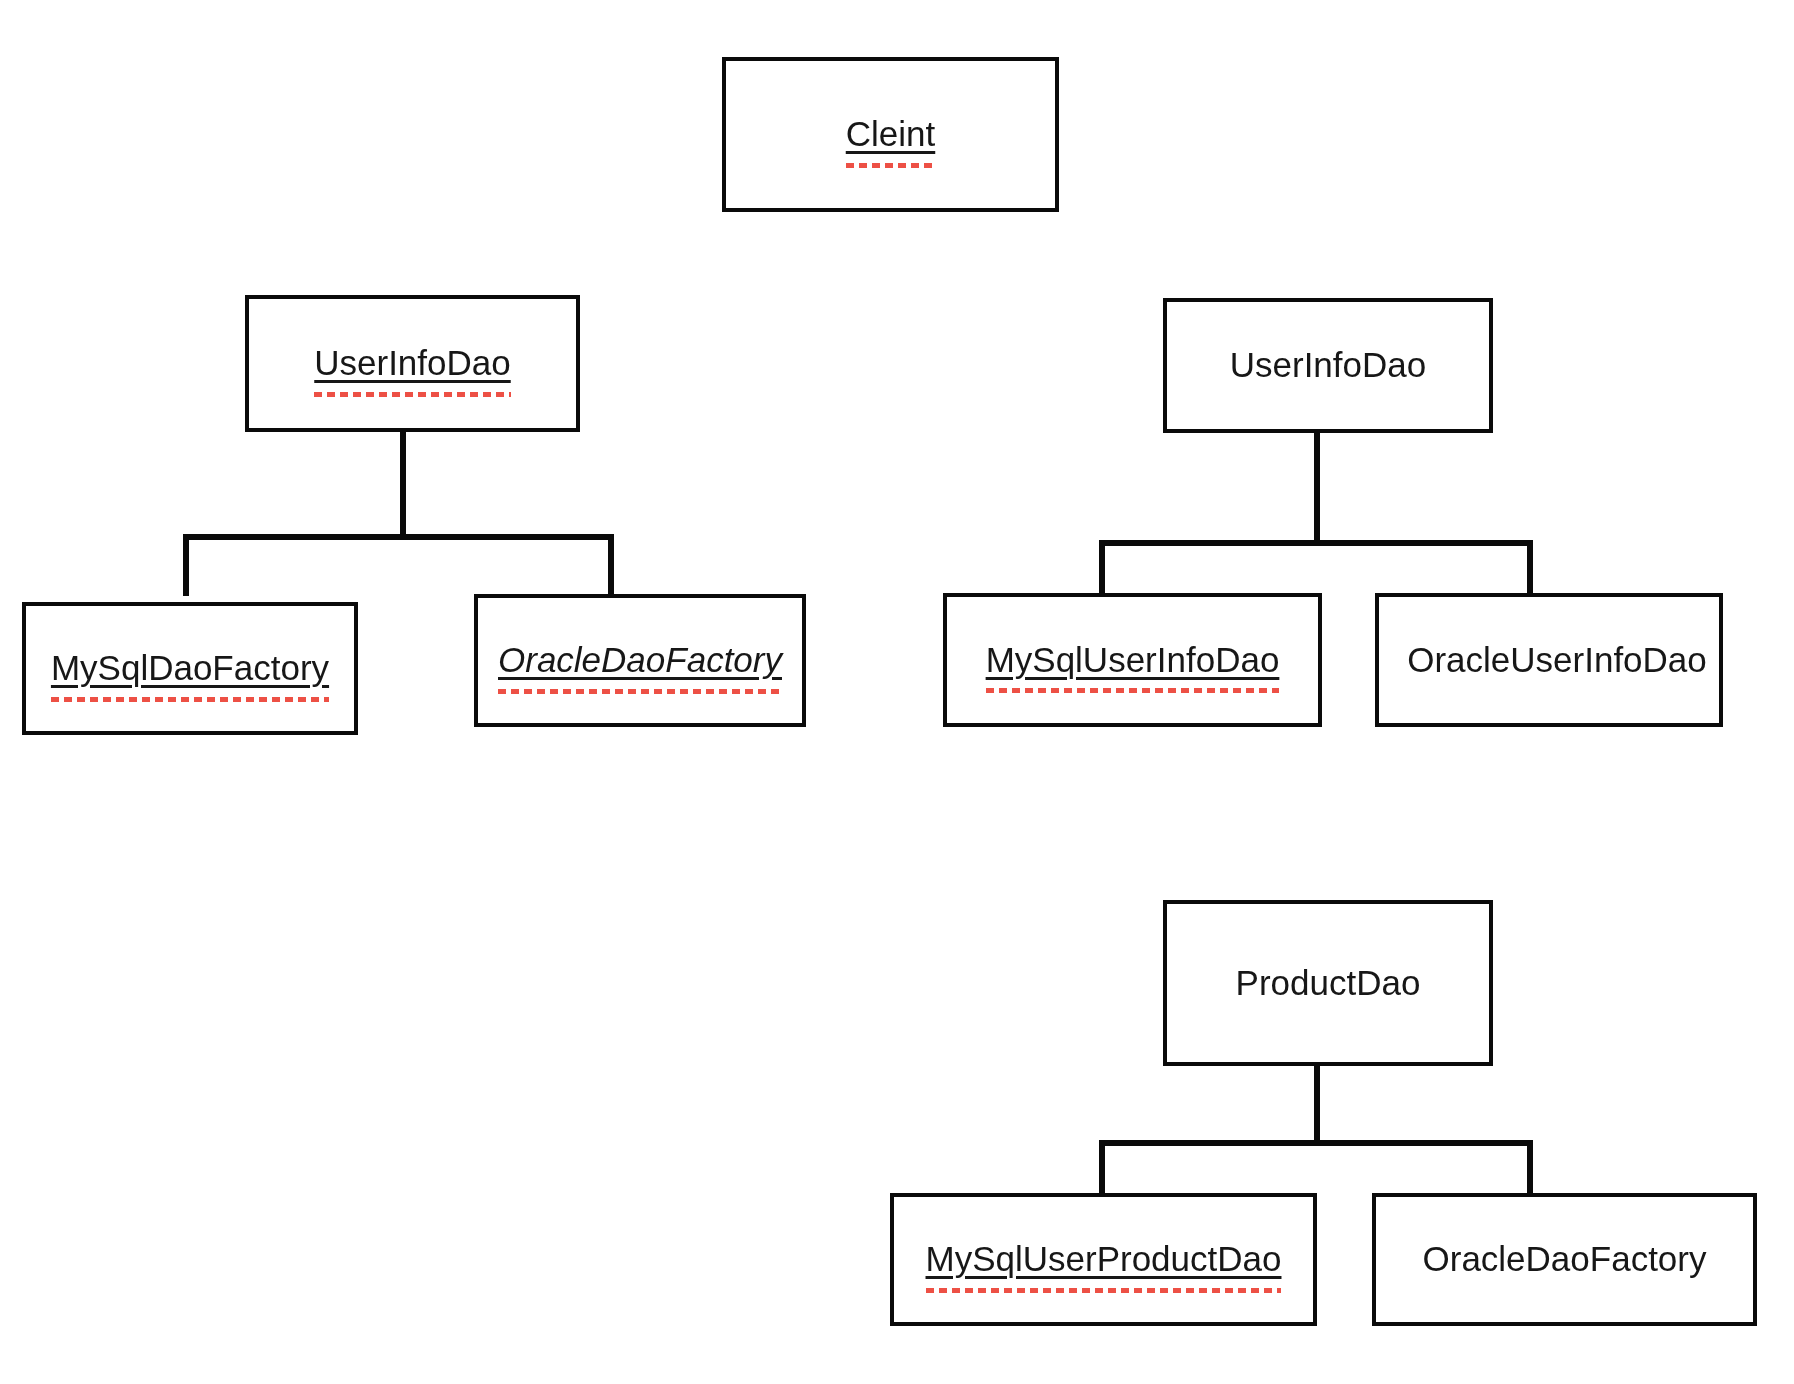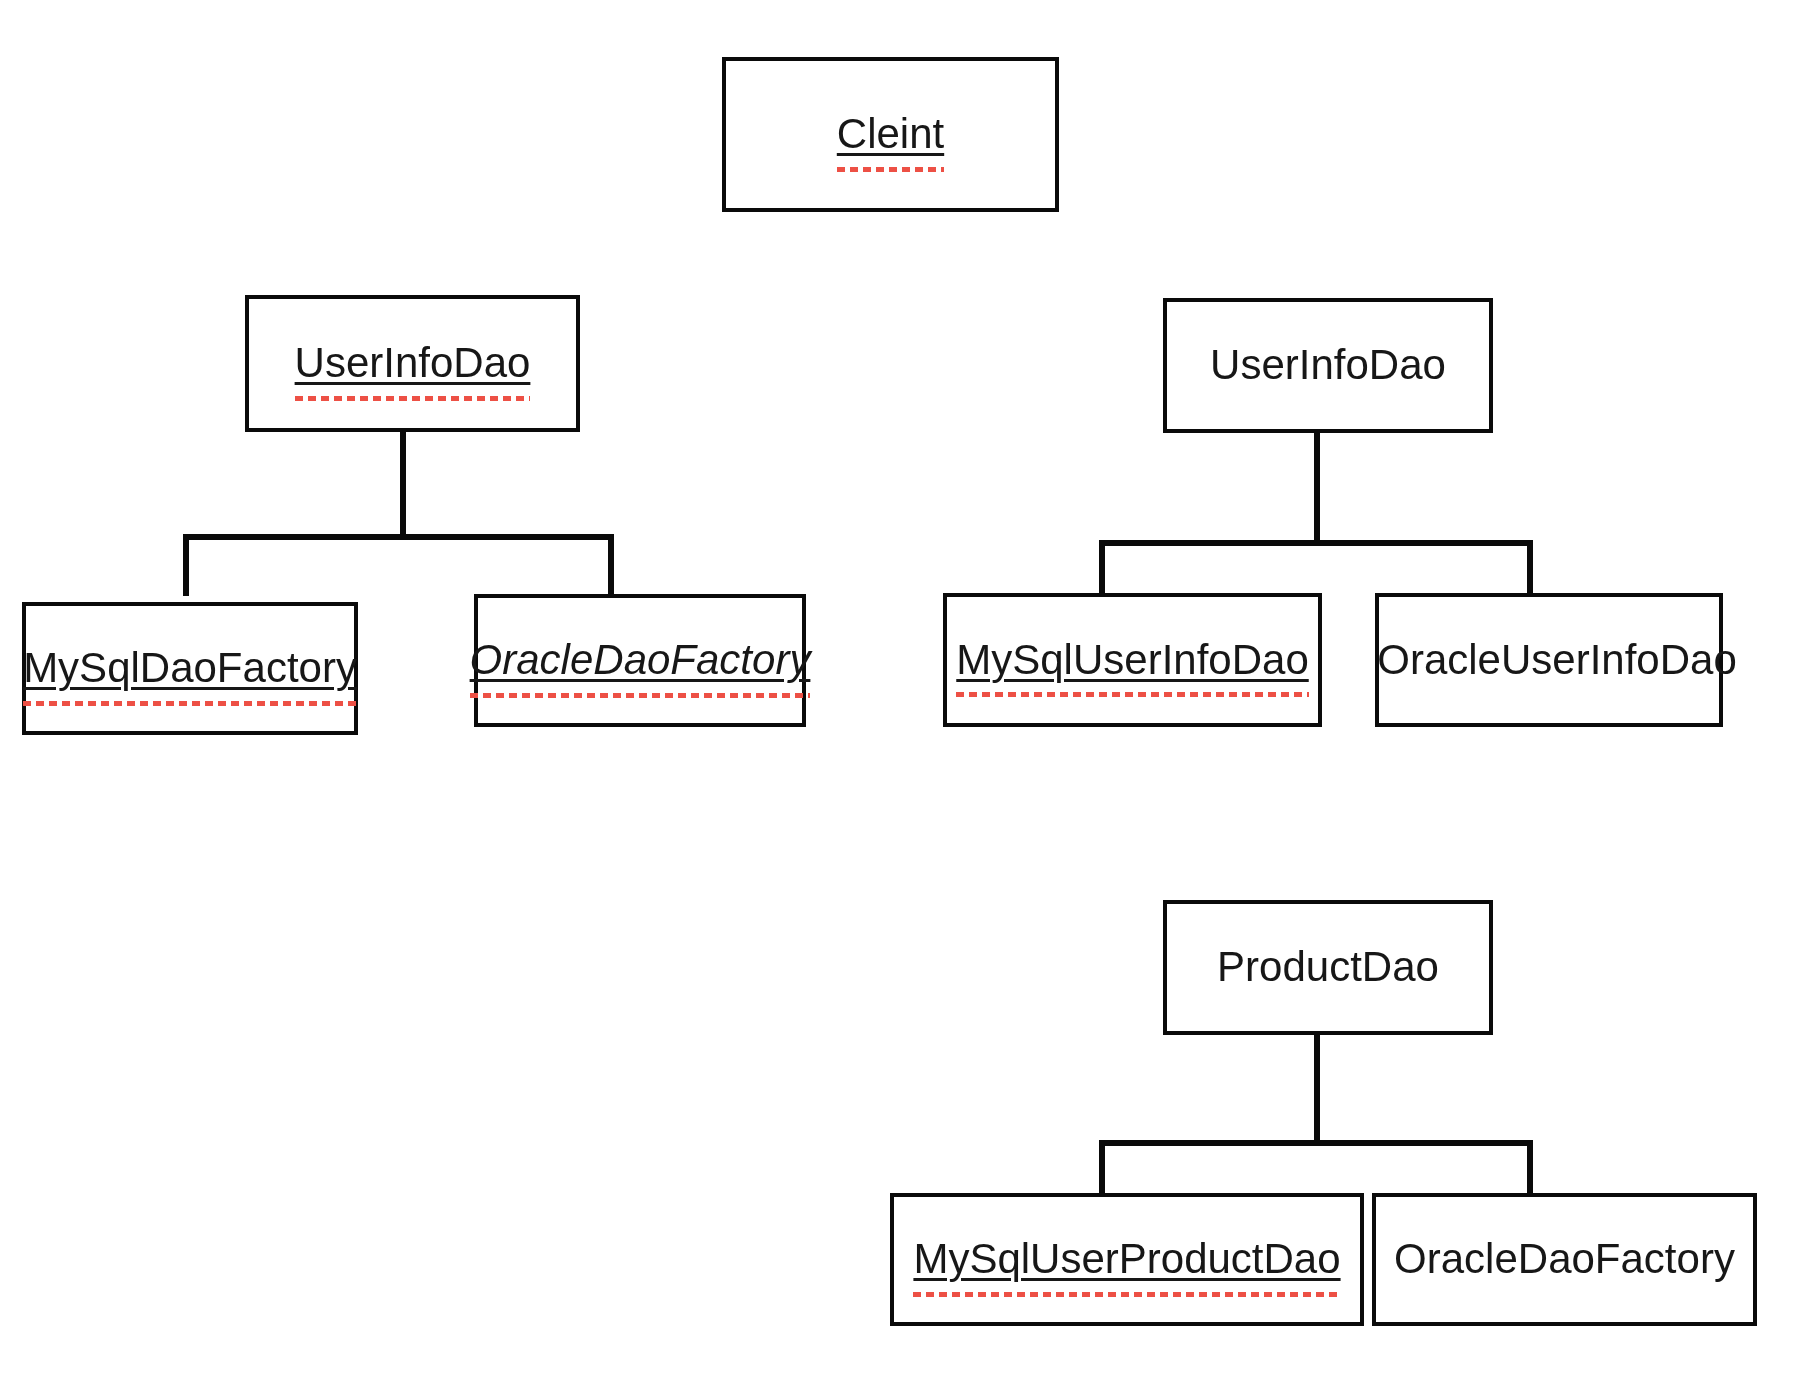--- a/index.html
+++ b/index.html
@@ -20,21 +20,21 @@
   }
   
   .node{
     position:absolute;
     box-sizing:border-box;
     border:4px solid var(--line);
     background:var(--bg);
     display:flex;
     align-items:center;
     justify-content:center;
-    font-size:42px;
+    font-size:35px;
     line-height:1.1;
     white-space:nowrap;
     z-index:2;
   }
   .node .label{display:inline-block;}
   
   .misspell{
     text-decoration:underline;
     text-decoration-thickness:2.5px;
     text-underline-offset:5px;
@@ -46,22 +46,22 @@
     background-position:left bottom;
   }
   
   .n-client            {left:722px; top:57px;  width:337px;height:155px;}
   .n-daofactory        {left:245px; top:295px; width:335px;height:137px;}
   .n-mysqldaofactory   {left:22px;  top:602px; width:336px;height:133px;}
   .n-oracledaofactory  {left:474px; top:594px; width:332px;height:133px;font-style:italic;}
   .n-userinfodao       {left:1163px;top:298px; width:330px;height:135px;}
   .n-mysqluserinfodao  {left:943px; top:593px; width:379px;height:134px;}
   .n-oracleuserinfodao {left:1375px;top:593px; width:348px;height:134px;padding-left:16px;}
-  .n-productdao        {left:1163px;top:900px; width:330px;height:135px;}
-  .n-mysqluserproductdao{left:890px;top:1193px;width:474px;height:133px;}
+  .n-productdao        {left:1163px;top:900px; width:330px;height:166px;}
+  .n-mysqluserproductdao{left:890px;top:1193px;width:427px;height:133px;}
   .n-oracleproductdao  {left:1372px;top:1193px;width:385px;height:133px;}
   
   .seg{position:absolute;background:var(--line);z-index:1;}
   
   .c1-v{left:400px; top:430px; width:6px;  height:110px;}
   .c1-h{left:183px; top:534px; width:431px;height:6px;}
   .c1-l{left:183px; top:534px; width:6px;  height:62px;}
   .c1-r{left:608px; top:534px; width:6px;  height:62px;}
   
   .c2-v{left:1314px;top:431px; width:6px;  height:115px;}

